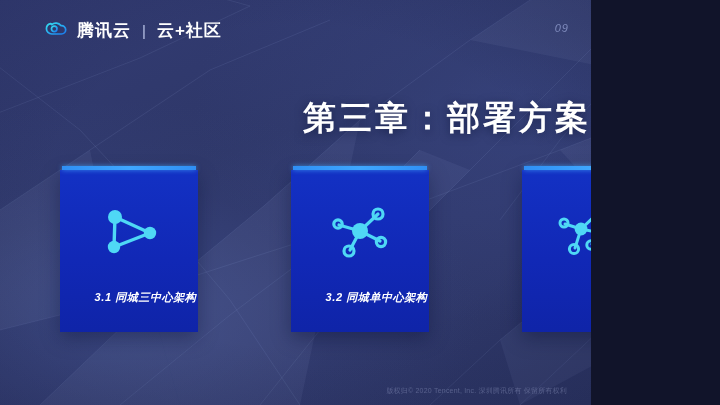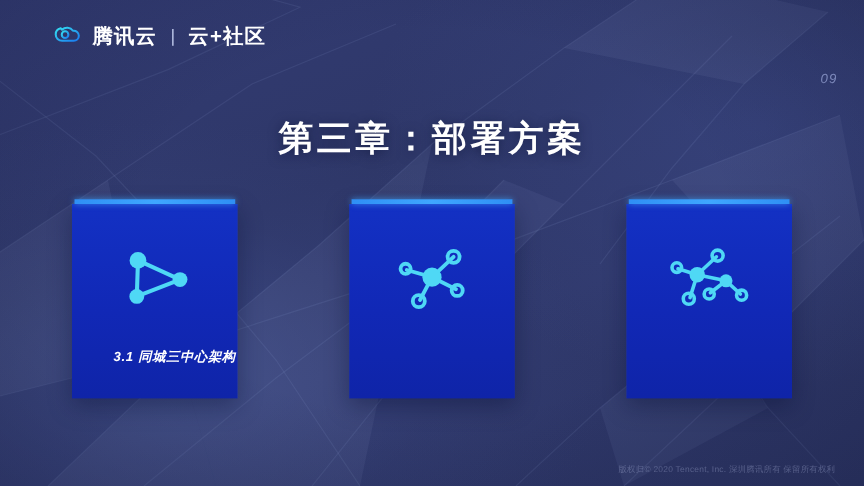--- a/index.html
+++ b/index.html
@@ -2,21 +2,21 @@
 <html><head>
 <meta charset="utf-8">
 <style>
   html, body {
     margin: 0;
     padding: 0;
     background: #11142a;
   }
   .slide {
     position: relative;
-    width: 720px;
+    width: 591px;
     height: 405px;
     overflow: hidden;
     background:
       radial-gradient(ellipse 520px 300px at 18% 78%, rgba(70,86,150,0.55) 0%, rgba(60,72,132,0.18) 45%, rgba(0,0,0,0) 72%),
       radial-gradient(ellipse 480px 320px at 88% 26%, rgba(62,76,140,0.45) 0%, rgba(0,0,0,0) 68%),
       linear-gradient(160deg, #333c74 0%, #2e3768 38%, #30396c 62%, #2b3463 100%);
     font-family: "Liberation Sans", "DejaVu Sans", sans-serif;
     user-select: none;
   }
   
@@ -64,31 +64,30 @@
   }
   .page-num {
     position: absolute;
     right: 22px;
     top: 22px;
     color: #8b97c9;
     font-size: 11px;
     font-style: italic;
     letter-spacing: 1px;
     opacity: .85;
-    margin-top: 38px;
   }
 
   
   .title {
     position: absolute;
     top: 96px;
     left: 0; right: 0;
-    text-align: center;
+    text-align: right;
     color: #ffffff;
-    font-size: 29px;
+    font-size: 33px;
     font-weight: 700;
     letter-spacing: 3px;
     text-shadow: 0 2px 10px rgba(10,16,50,0.55);
   }
 
   
   .cards {
     position: absolute;
     top: 170px;
     left: 60px;
@@ -233,20 +232,21 @@
             <line x1="32" y1="28" x2="52" y2="38"></line>
             <line x1="32" y1="28" x2="22" y2="47"></line>
           </g>
           <circle cx="32" cy="28" r="8" fill="#4fd8f5"></circle>
           <circle cx="50" cy="11" r="5" fill="none" stroke="#4fd8f5" stroke-width="3.2"></circle>
           <circle cx="10" cy="21" r="4.2" fill="none" stroke="#4fd8f5" stroke-width="3.2"></circle>
           <circle cx="53" cy="39" r="4.6" fill="none" stroke="#4fd8f5" stroke-width="3.2"></circle>
           <circle cx="21" cy="48" r="5" fill="none" stroke="#4fd8f5" stroke-width="3.2"></circle>
         </svg>
       </div>
+      <div class="card-label">3.2 同城单中心架构</div>
     </div>
 
 
     <div class="card">
       <div class="card-topbar"></div>
       <div class="card-icon">
         <svg width="68" height="58" viewBox="0 0 68 58" aria-hidden="true">
           <g stroke="#4fd8f5" stroke-width="3" fill="none" stroke-linecap="round">
             <line x1="24" y1="26" x2="40" y2="11"></line>
             <line x1="24" y1="26" x2="8" y2="21"></line>

